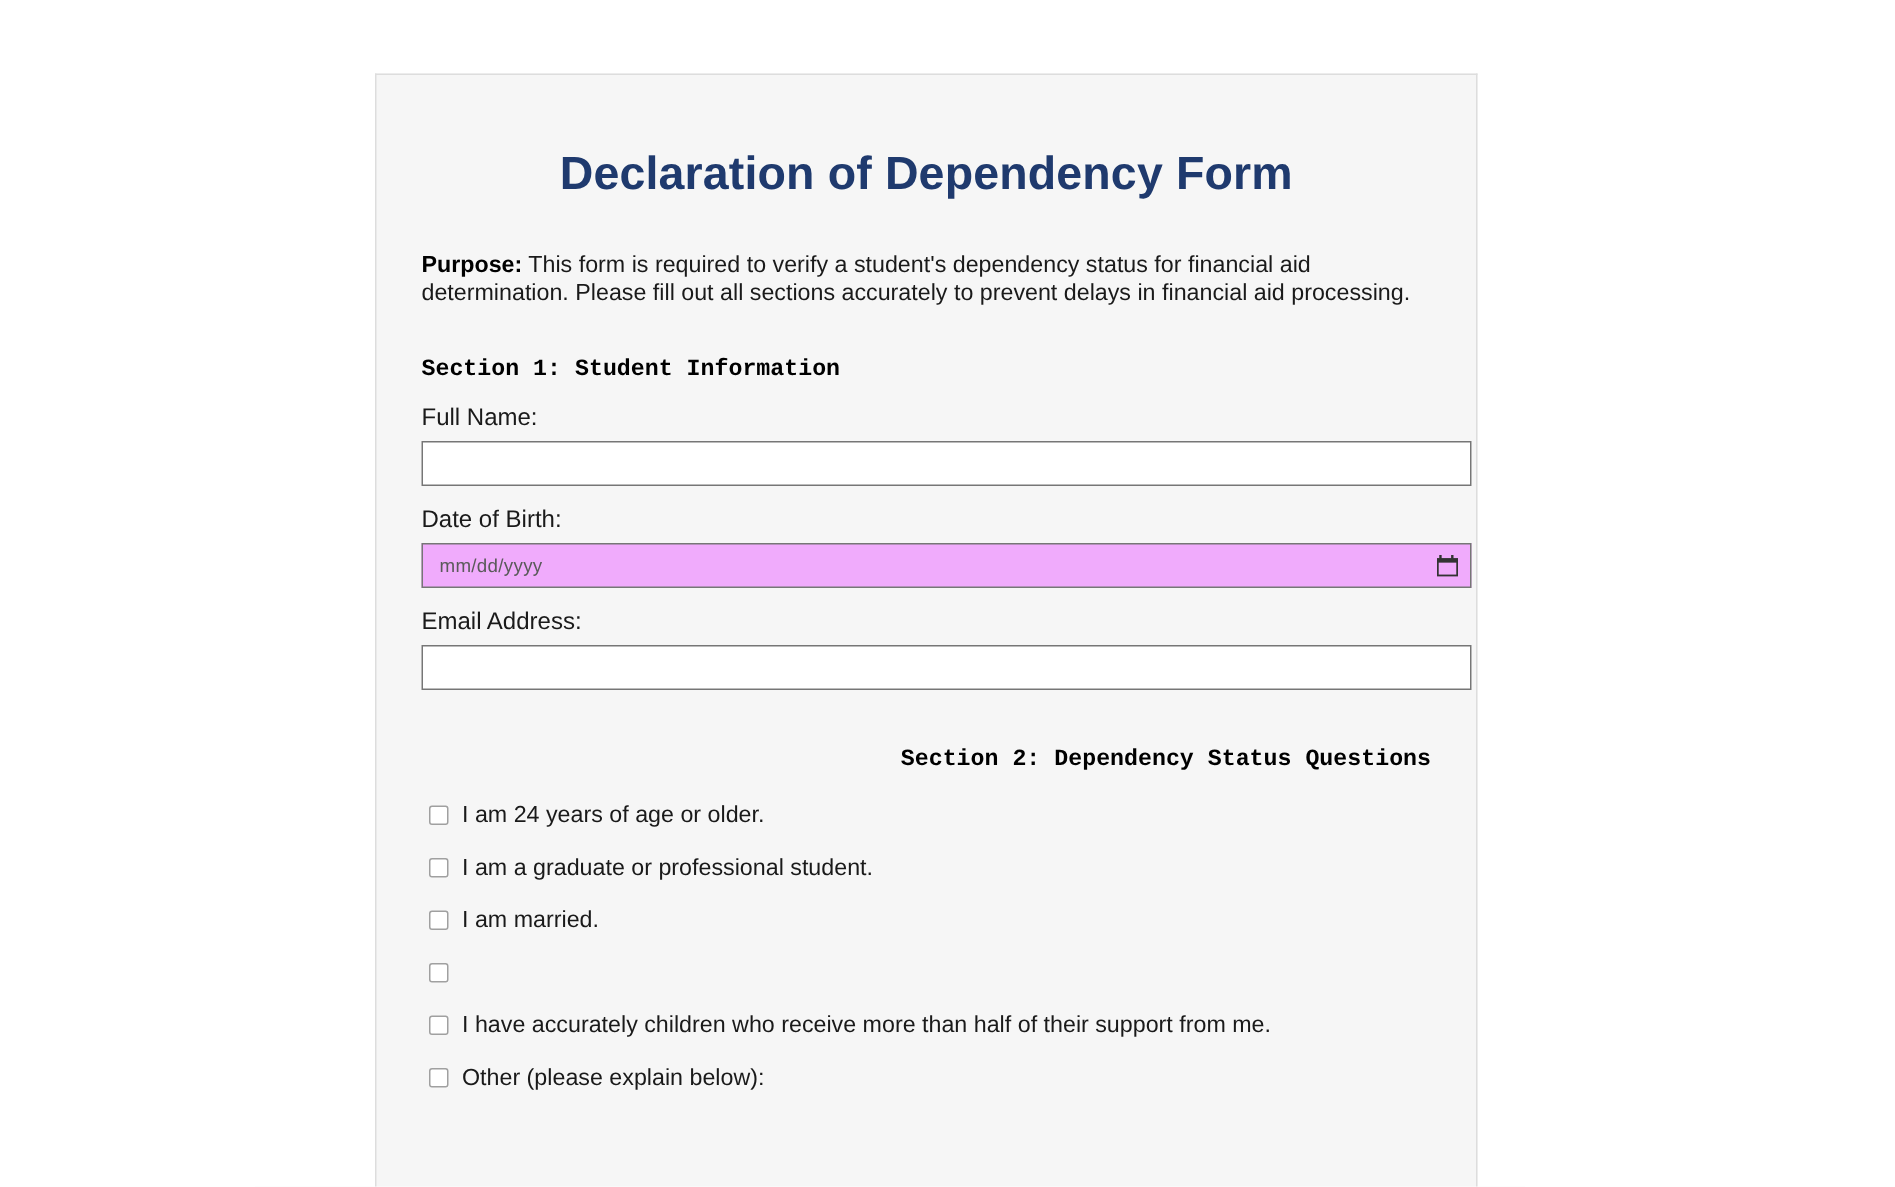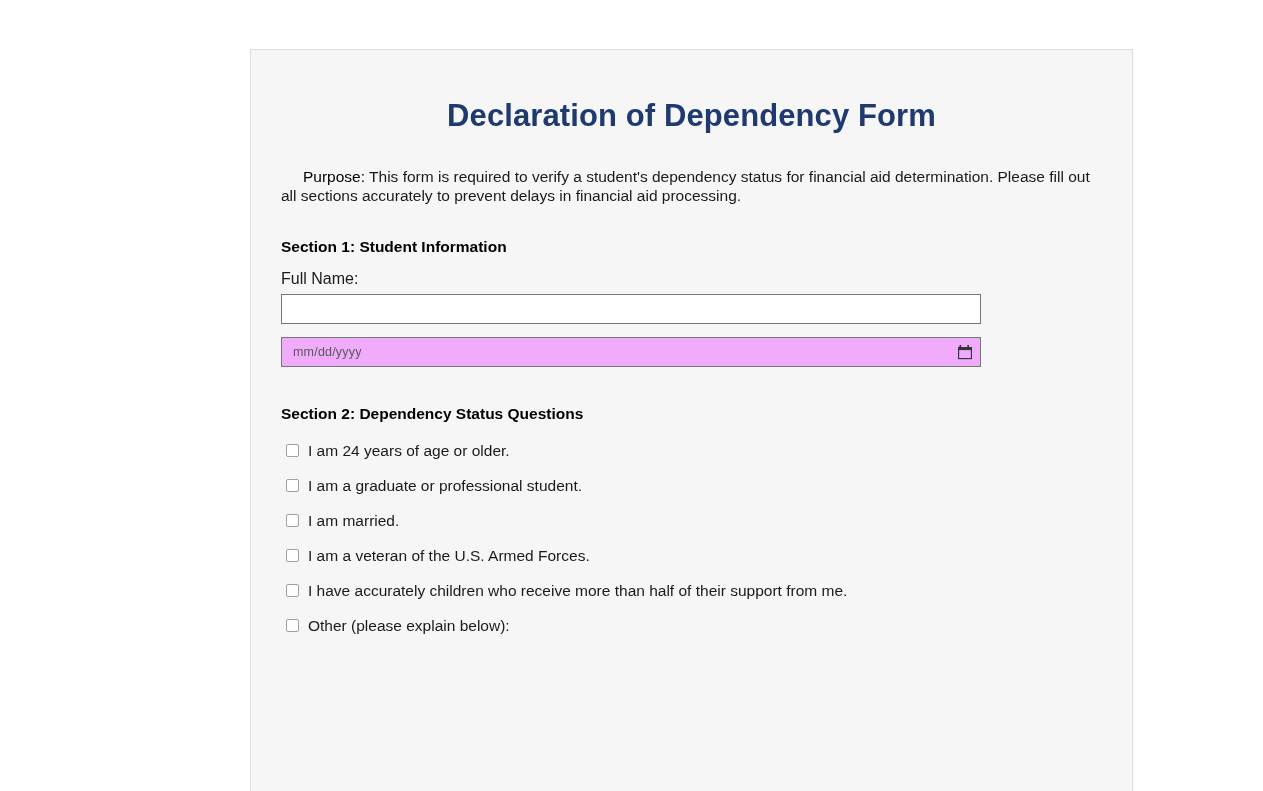--- a/index.html
+++ b/index.html
@@ -21,21 +21,21 @@
     width: 1263px;
     height: 791px;
     background: #ffffff;
   }
 
   
   .form-card {
     position: absolute;
     left: 250px;
     top: 49px;
-    width: 883px;
+    width: 735px;
     height: 742px;
     box-sizing: border-box;
     background: #f6f6f6;
     border: 1px solid #dddddd;
     border-bottom: none;
     padding: 0 30px;
     overflow: hidden;
   }
 
   
@@ -51,36 +51,36 @@
   }
 
   
   .purpose-block {
     margin: 31px 0 0 0;
     font-size: 15.5px;
     line-height: 19px;
     color: #1a1a1a;
   }
   .purpose-label {
-    font-weight: normal;
+    font-weight: bold;
     color: #000000;
-    margin-left: 22px;
   }
 
   
   .section-heading {
     margin: 0;
     padding: 0;
     font-size: 15.5px;
     line-height: 19px;
     font-weight: bold;
     color: #000000;
+    font-family: Liberation Mono, monospace;
   }
   .section-1-heading { margin-top: 32px; }
-  .section-2-heading { margin-top: 37px; }
+  .section-2-heading { margin-top: 37px; text-align: right; }
 
   
   .field-group {
     margin-top: 13px;
   }
   .field-label {
     display: block;
     font-size: 16px;
     line-height: 19px;
     color: #1a1a1a;
@@ -171,33 +171,38 @@
 
     <h2 class="section-heading section-1-heading">Section 1: Student Information</h2>
 
     <div class="field-group">
       <label class="field-label">Full Name:</label>
       <input class="text-input" type="text" placeholder="" style="">
     </div>
 
 
     <div class="field-group">
+      <label class="field-label">Date of Birth:</label>
       <div class="date-input-wrap">
         <span class="date-placeholder">mm/dd/yyyy</span>
         <span class="date-picker-icon">
           <svg width="14" height="15" viewBox="0 0 14 15" xmlns="http://www.w3.org/2000/svg">
             <rect x="1.5" y="0.5" width="1.6" height="2.6" fill="#333333"></rect>
             <rect x="9.4" y="0.5" width="1.6" height="2.6" fill="#333333"></rect>
             <rect x="0.5" y="3.2" width="13" height="11" fill="none" stroke="#333333" stroke-width="1.3"></rect>
             <rect x="0.5" y="3.2" width="13" height="2.4" fill="#333333"></rect>
           </svg>
         </span>
       </div>
     </div>
 
+    <div class="field-group">
+      <label class="field-label">Email Address:</label>
+      <input class="text-input" type="email" placeholder="" style="">
+    </div>
 
     <h2 class="section-heading section-2-heading">Section 2: Dependency Status Questions</h2>
 
     <div class="checkbox-list">
 
       <div class="checkbox-row">
         <span class="checkbox-box"></span>
         <span class="checkbox-label">I am 24 years of age or older.</span>
       </div>
 
@@ -206,21 +211,20 @@
         <span class="checkbox-label">I am a graduate or professional student.</span>
       </div>
 
       <div class="checkbox-row">
         <span class="checkbox-box"></span>
         <span class="checkbox-label">I am married.</span>
       </div>
 
       <div class="checkbox-row">
         <span class="checkbox-box"></span>
-        <span class="checkbox-label">I am a veteran of the U.S. Armed Forces.</span>
       </div>
 
       <div class="checkbox-row">
         <span class="checkbox-box"></span>
         <span class="checkbox-label">I have accurately children who receive more than half of their support from me.</span>
       </div>
 
       <div class="checkbox-row">
         <span class="checkbox-box"></span>
         <span class="checkbox-label">Other (please explain below):</span>

